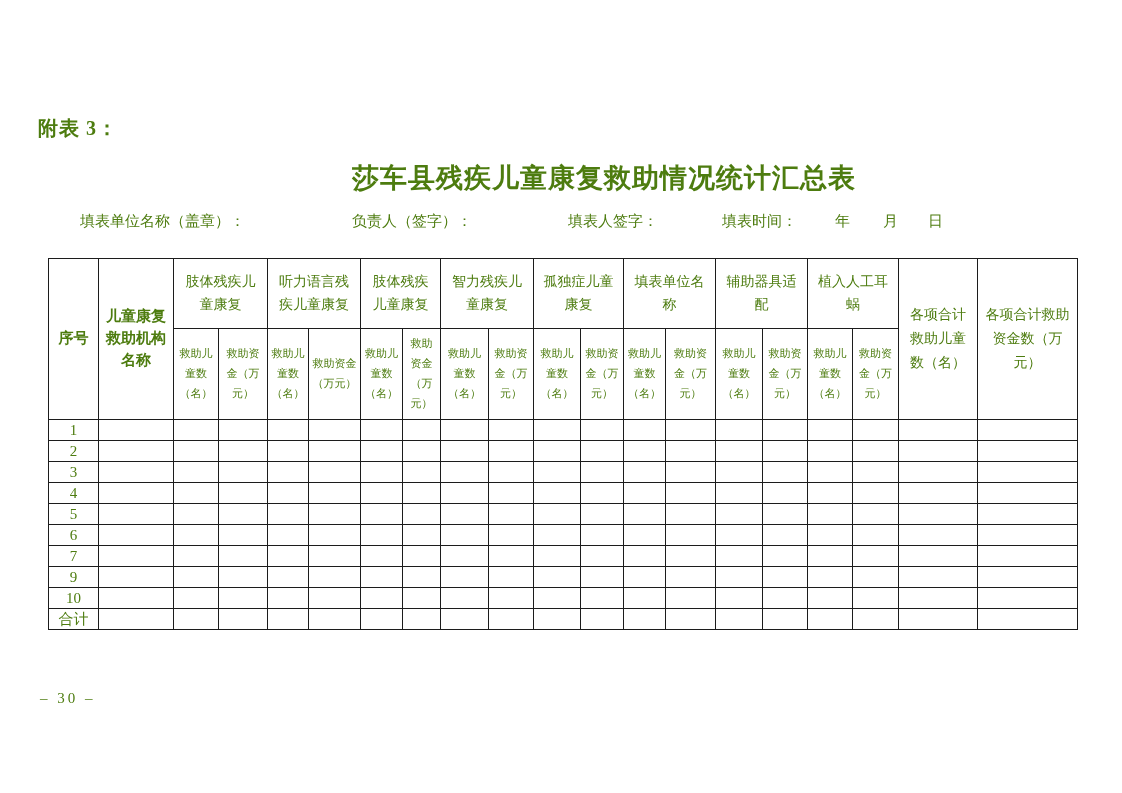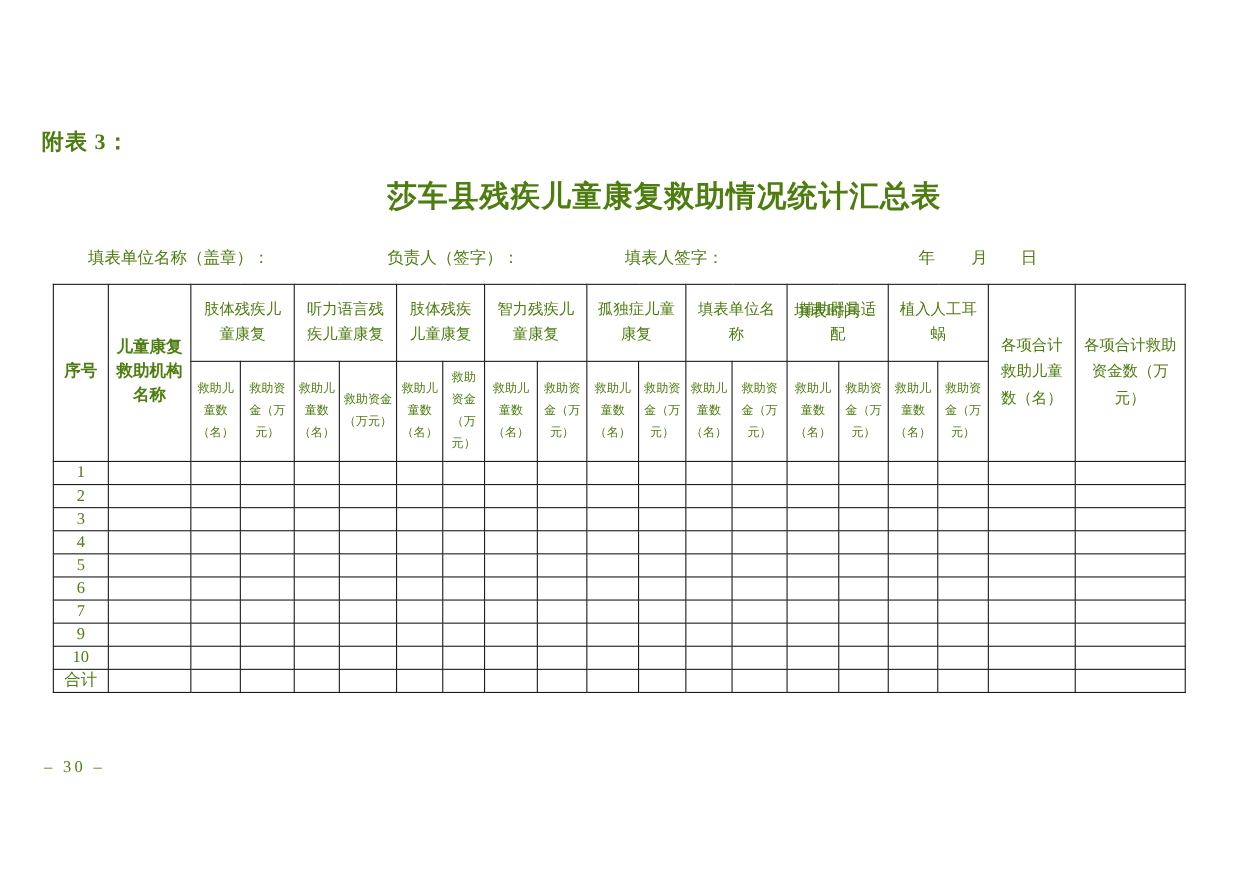--- a/index.html
+++ b/index.html
@@ -10,26 +10,26 @@
   }
   .attach-label{
     position:absolute;left:38px;top:115px;
     font-size:20px;font-weight:bold;letter-spacing:1px;
   }
   .doc-title{
     position:absolute;left:0;top:160px;width:100%;
     text-align:center;transform:translateX(43px);
     font-size:27px;font-weight:bold;letter-spacing:1px;
   }
-  .info-line{position:absolute;left:0;top:225px;width:100%;height:24px;font-size:15px;}
+  .info-line{position:absolute;left:0;top:212px;width:100%;height:24px;font-size:15px;}
   .info-line span{position:absolute;white-space:nowrap;}
   .lbl-unit{left:80px;}
   .lbl-resp{left:352px;font-family:Liberation Mono, monospace;}
   .lbl-filler{left:568px;}
-  .lbl-date{left:722px;margin-top:48px;}
+  .lbl-date{left:722px;}
   .lbl-year{left:835px;}
   .lbl-month{left:883px;}
   .lbl-day{left:928px;}
   .sum-table{
     position:absolute;left:48px;top:258px;width:1029px;
     border-collapse:collapse;table-layout:fixed;
   }
   .sum-table th,.sum-table td{
     border:1px solid #1c1c1c;text-align:center;vertical-align:middle;
     font-weight:normal;overflow:hidden;

